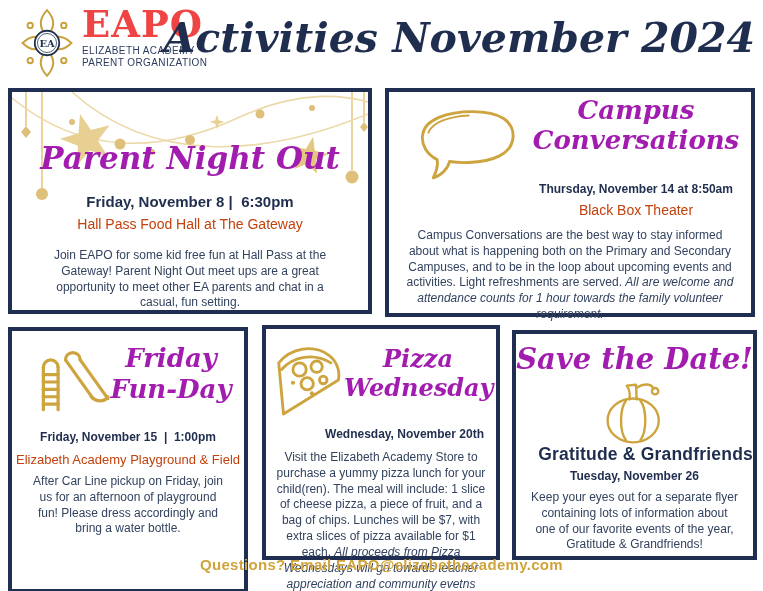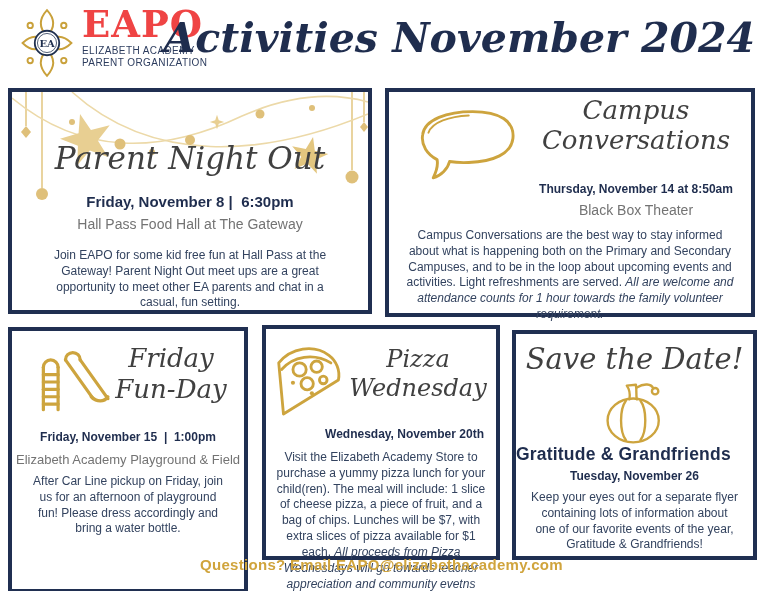--- a/index.html
+++ b/index.html
@@ -22,30 +22,30 @@
   .page-title {
     position:absolute; right:8px; top:14px; white-space:nowrap;
     font-family:"DejaVu Serif", serif; font-style:italic; font-weight:700;
     font-size:41px; color:#1f2d4e;
   }
   
   .card {
     position:absolute; background:#ffffff; border:4px solid #202f51;
   }
   .script {
-    font-family:"DejaVu Serif", serif; font-style:italic; font-weight:400;
-    color:#404040; text-align:center;
+    font-family:"DejaVu Serif", serif; font-style:italic; font-weight:700;
+    color:#a21caf; text-align:center;
   }
   .when {
     position:absolute; left:0; right:0; text-align:center;
     font-weight:700; color:#1f2d4e; white-space:pre-wrap; font-size:12px;
   }
   .where {
     position:absolute; left:0; right:0; text-align:center;
-    color:#737373; font-size:14px;
+    color:#c2410c; font-size:14px;
   }
   .body-text {
     position:absolute; text-align:center; font-size:12px; line-height:1.32; color:#33435f;
   }
   .it { font-style:italic; }
   
   .card-pno { left:8px;  top:88px;  width:364px; height:226px; }
   .card-pno .garland { position:absolute; left:0; top:0; pointer-events:none; }
   .card-pno .card-title { position:absolute; left:0; right:0; top:48px; font-size:31px; }
   .card-pno .when  { top:101px; font-size:15px; }
@@ -72,21 +72,21 @@
   .card-pw .pizza { position:absolute; left:8px; top:8px; }
   .card-pw .titles { position:absolute; left:78px; top:16px; width:148px; line-height:1.2; }
   .card-pw .titles .script { font-size:24px; }
   .card-pw .when  { top:98px;padding-left:47px; }
   .card-pw .body-text { left:8px; right:8px; top:121px; }
   
   .card-std { left:512px; top:330px; width:245px; height:230px;padding-left:24px; }
   .card-std .card-title { position:absolute; left:0; right:0; top:8px; font-size:29px; }
   .card-std .pumpkin { position:absolute; left:84px; top:48px; }
   .card-std .event {
-    position:absolute; left:0; right:0; top:110px; text-align:left;
+    position:absolute; left:0; right:0; top:110px; text-align:right;
     font-weight:700; font-size:17.5px; color:#1f2d4e; letter-spacing:0.2px;
   }
   .card-std .when { top:135px; }
   .card-std .body-text { left:14px; right:14px; top:156px; }
   
   .footer {
     position:absolute; left:0; right:0; bottom:18px; text-align:center;
     font-weight:700; font-size:15px; color:#d0a43c; letter-spacing:0.3px;
   }
   svg { display:block; }

